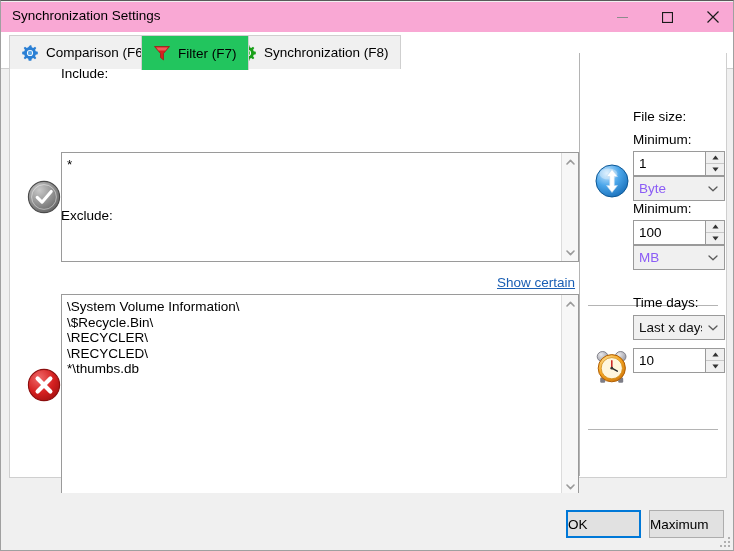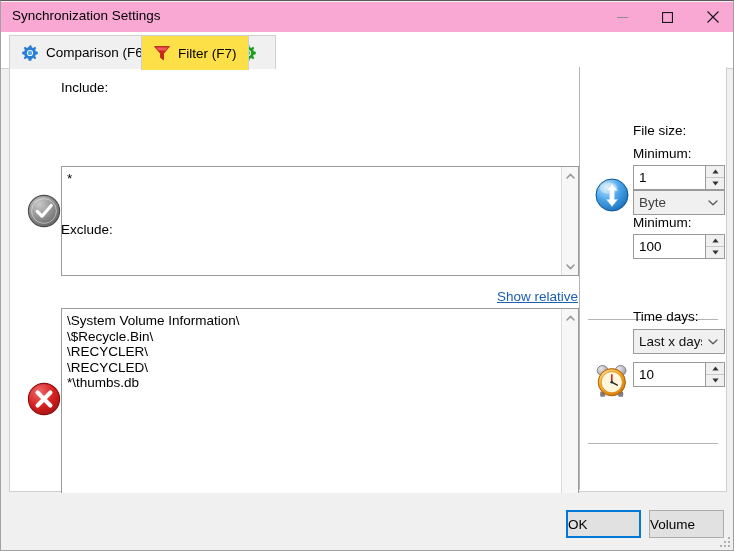--- a/index.html
+++ b/index.html
@@ -82,39 +82,39 @@
     font-size: 13.5px;
     color: #000000;
     white-space: nowrap;
     background: #f0f0f0;
     border: 1px solid #cfcfcf;
     border-bottom: none;
     cursor: default;
     z-index: 1;
   }
   .tab.active {
-    background: #fde047;
+    background: #22c55e;
     height: 35px;
     z-index: 2;
   }
   .tab .tab-icon {
     width: 18px;
     height: 18px;
     margin-right: 7px;
     flex: 0 0 18px;
     display: block;
   }
   #tab-comparison { left: 8px; }
   #tab-filter { left: 140px; }
   #tab-sync { left: 226px; }
 
   
   .content {
     position: absolute;
-    left: 8px; top: 66px;
+    left: 8px; top: 52px;
     width: 718px;
     height: 425px;
     box-sizing: border-box;
     background: #ffffff;
     border: 1px solid #cfcfcf;
     border-top: none;
   }
 
   .left-pane {
     position: absolute;
@@ -274,21 +274,21 @@
     height: 25px;
     background: #f0f0f0;
     border: 1px solid #9a9a9a;
     display: flex;
     align-items: center;
   }
   .combo .cb-value {
     flex: 1 1 auto;
     padding-left: 5px;
     font-size: 13.5px;
-    color: #404040;
+    color: #8b5cf6;
     white-space: nowrap;
     overflow: hidden;
   }
   .combo .cb-arrow {
     flex: 0 0 22px;
     display: flex;
     align-items: center;
     justify-content: center;
   }
 
@@ -378,20 +378,21 @@
     </div>
 
     <div class="tab" id="tab-sync">
       <svg class="tab-icon" viewBox="0 0 18 18">
         <g fill="#1aa01a">
           <path d="M9 1.2 L10.3 1.2 L10.8 3.3 L12.2 3.9 L14 2.7 L15.3 4 L14.1 5.8 L14.7 7.2 L16.8 7.7 L16.8 9 L16.8 10.3 L14.7 10.8 L14.1 12.2 L15.3 14 L14 15.3 L12.2 14.1 L10.8 14.7 L10.3 16.8 L9 16.8 L7.7 16.8 L7.2 14.7 L5.8 14.1 L4 15.3 L2.7 14 L3.9 12.2 L3.3 10.8 L1.2 10.3 L1.2 9 L1.2 7.7 L3.3 7.2 L3.9 5.8 L2.7 4 L4 2.7 L5.8 3.9 L7.2 3.3 Z"></path>
         </g>
         <circle cx="9" cy="9" r="3.1" fill="#ffffff"></circle>
         <circle cx="9" cy="9" r="2.2" fill="#4fcc4f"></circle>
       </svg>
+      <span>Synchronization (F8)</span>
     </div>
   </div>
 
   <div class="content">
 
     <div class="left-pane">
 
       <div class="field-label" style="left:51px; top:13px;">Include:</div>
 
       <svg class="badge" id="include-badge" viewBox="0 0 34 34">
@@ -418,21 +419,21 @@
           <div class="sb-arrow down">
             <svg width="9" height="6" viewBox="0 0 9 6">
                 <path d="M1 1 L4.5 4.6 L8 1" fill="none" stroke="#9a9a9a" stroke-width="1.6" stroke-linecap="round" stroke-linejoin="round"></path>
               </svg>
           </div>
         </div>
       </div>
 
       <div class="field-label" style="left:51px; top:155px;">Exclude:</div>
 
-      <div class="show-examples">Show relative</div>
+      <div class="show-examples">Show certain</div>
 
       <svg class="badge" id="exclude-badge" viewBox="0 0 34 34">
         <defs>
           <radialGradient id="gradRed" cx="0.35" cy="0.28" r="0.85">
             <stop offset="0" stop-color="#f06a6a"></stop>
             <stop offset="0.55" stop-color="#d52020"></stop>
             <stop offset="1" stop-color="#9e0f0f"></stop>
           </radialGradient>
         </defs>
         <circle cx="17" cy="17" r="15.6" fill="url(#gradRed)" stroke="#8b0d0d" stroke-width="1.1"></circle>
@@ -519,20 +520,28 @@
               </svg>
           </div>
           <div class="sp-btn down">
             <svg width="7" height="5" viewBox="0 0 7 5">
                 <path d="M3.5 4.4 L0.4 0.6 L6.6 0.6 Z" fill="#333333"></path>
               </svg>
           </div>
         </div>
       </div>
 
+      <div class="combo" style="left:53px; top:192px; width:92px;">
+        <div class="cb-value">MB</div>
+        <div class="cb-arrow">
+          <svg width="10" height="6" viewBox="0 0 10 6">
+              <path d="M1 1 L5 4.8 L9 1" fill="none" stroke="#5a5a5a" stroke-width="1.3" stroke-linecap="round" stroke-linejoin="round"></path>
+            </svg>
+        </div>
+      </div>
 
       <div class="hdivider" style="top:252px;"></div>
 
       <svg class="rp-icon" id="timespan-icon" viewBox="0 0 36 36">
         <defs>
           <radialGradient id="gradClock" cx="0.36" cy="0.3" r="0.82">
             <stop offset="0" stop-color="#ffe9a8"></stop>
             <stop offset="0.55" stop-color="#f6a623"></stop>
             <stop offset="1" stop-color="#c96e06"></stop>
           </radialGradient>
@@ -586,21 +595,21 @@
       </div>
     </div>
   </div>
 
   <div class="footer"></div>
 
   <div class="push-button default" id="ok-button">
     <span>OK</span>
   </div>
   <div class="push-button" id="cancel-button">
-    <span>Volume</span>
+    <span>Maximum</span>
   </div>
 
   <svg class="resize-grip" viewBox="0 0 12 12">
     <g fill="#b0b0b0">
       <rect x="9" y="1" width="2" height="2"></rect>
       <rect x="5" y="5" width="2" height="2"></rect>
       <rect x="9" y="5" width="2" height="2"></rect>
       <rect x="1" y="9" width="2" height="2"></rect>
       <rect x="5" y="9" width="2" height="2"></rect>
       <rect x="9" y="9" width="2" height="2"></rect>

